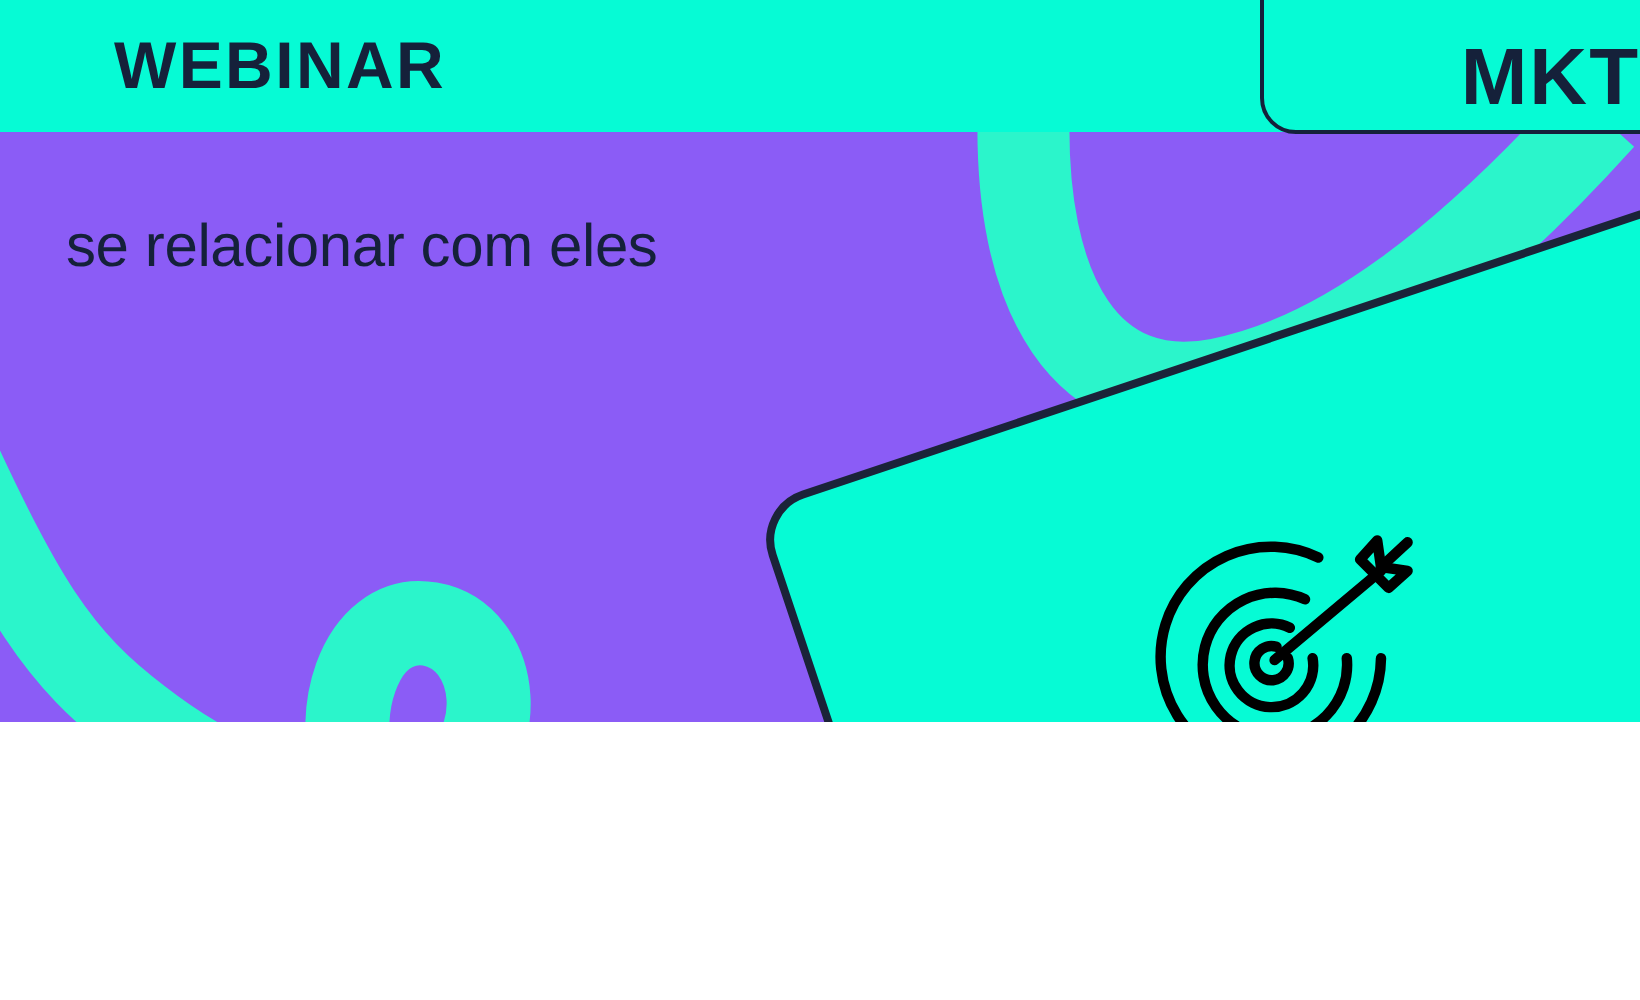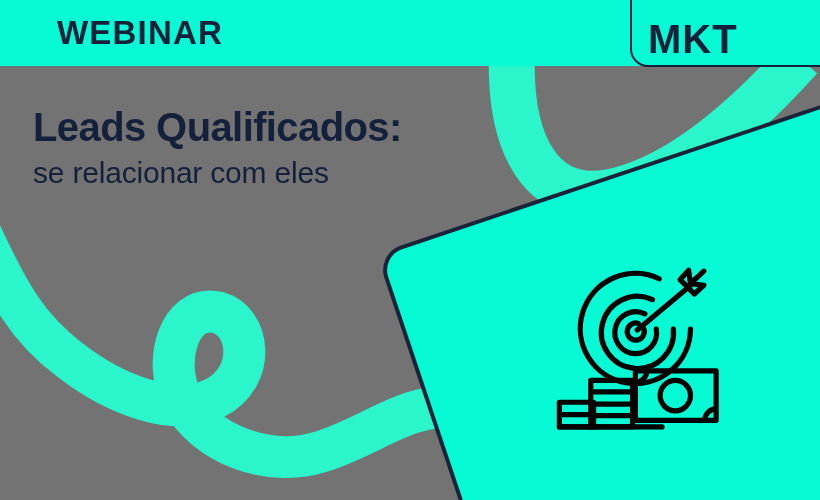--- a/index.html
+++ b/index.html
@@ -7,23 +7,23 @@
     padding: 0;
     background: #ffffff;
   }
   body {
     font-family: "Liberation Sans", sans-serif;
   }
 
   #banner {
     position: relative;
     width: 820px;
-    height: 500px;
+    height: 361px;
     overflow: hidden;
-    background: #737373;
+    background: #8b5cf6;
   }
 
   
   .deco-layer {
     position: absolute;
     inset: 0;
     width: 820px;
     height: 500px;
     pointer-events: none;
   }
@@ -63,21 +63,21 @@
     border-radius: 18px;
     background: #06FBD5;
     z-index: 6;
     box-sizing: border-box;
   }
   .badge-label {
     position: absolute;
     left: 16px;
     right: 38px;
     bottom: 6px;
-    text-align: left;
+    text-align: right;
     font-size: 40px;
     font-weight: 700;
     letter-spacing: 1px;
     color: #15213A;
     line-height: 1;
   }
 
   
   .card-panel {
     position: absolute;
@@ -158,21 +158,20 @@
 
   <div class="header-band">
     <div class="header-label">WEBINAR</div>
   </div>
 
   <div class="badge">
     <div class="badge-label">MKT</div>
   </div>
 
   <div class="title-block">
-    <div class="title-main">Leads Qualificados:</div>
     <div class="title-sub">se relacionar com eles</div>
   </div>
 
   <svg class="icon-art" viewBox="0 0 200 200" aria-hidden="true">
     <g fill="none" stroke="#000000" stroke-width="5.5" stroke-linecap="round" stroke-linejoin="round">
 
       <path d="M 117 25 A 58 58 0 1 0 150 78"></path>
 
       <path d="M 110 47 A 38 38 0 1 0 132 78"></path>
 

